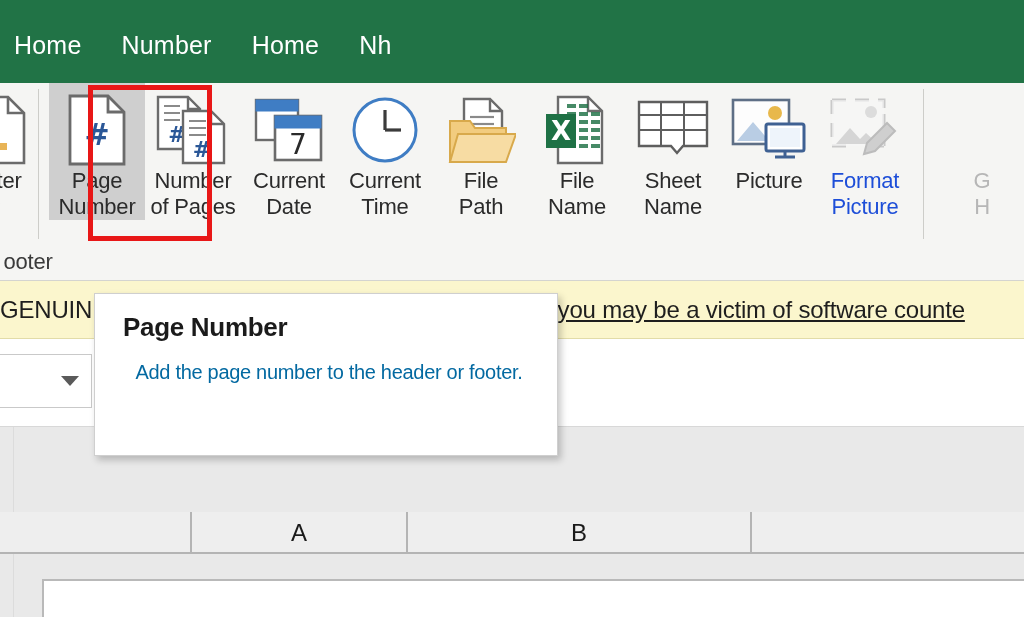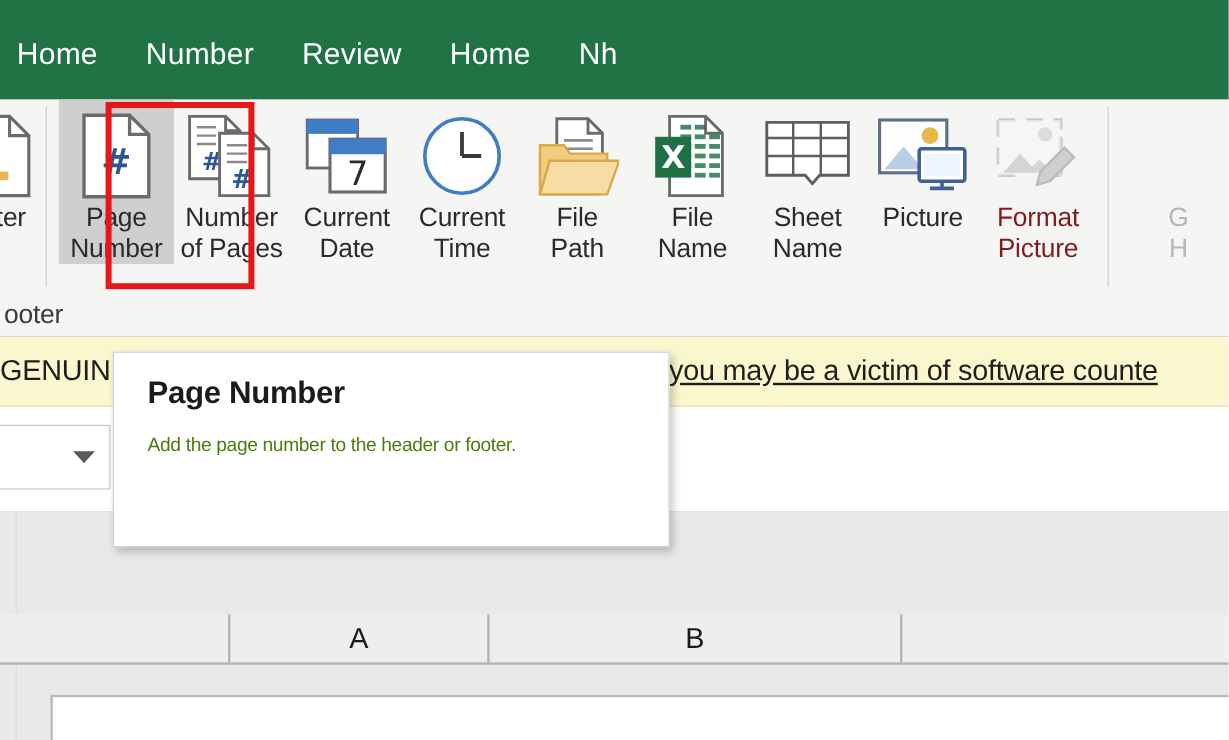--- a/index.html
+++ b/index.html
@@ -62,21 +62,21 @@
     display: flex; align-items: center; justify-content: center;
   }
   .btn .lbl {
     font-size: 22px;
     color: #2b2b2b;
     text-align: center;
     line-height: 26px;
     white-space: pre-line;
     letter-spacing: -.2px;
   }
-  .btn.disabled .lbl { color: #7f1d1d; }
+  .btn.disabled .lbl { color: #1d4ed8; }
   .btn.hover { background: #cfcfcf; }
   .btn.clipped-left { width: 62px; margin-left: -34px; }
 
   .highlight-box {
     position: absolute;
     left: 88px; top: 85px;
     width: 124px; height: 156px;
     border: 5px solid #e81717;
     z-index: 40;
     pointer-events: none;
@@ -190,36 +190,35 @@
     border: 1px solid #cfcfcf;
     box-shadow: 3px 4px 7px rgba(0,0,0,.22);
     z-index: 60;
     padding: 18px 22px 0 28px;
   }
   .tooltip-title {
     font-size: 26px; font-weight: bold; color: #1b1b1b;
     letter-spacing: -.3px; margin-bottom: 12px;
   }
   .tooltip-body {
-    font-size: 16px; color: #4d7c0f;
-    line-height: 34px; letter-spacing: -.3px;
+    font-size: 20px; color: #0369a1;
+    line-height: 34px; letter-spacing: -.3px; text-align: center;
   }
 
   svg { display: block; }
 </style>
 </head>
 <body>
 
 <div id="app">
 
   <div class="tabbar">
     <div class="tabbar-inner" id="tabbar-inner">
         <div class="tab first">Home</div>
         <div class="tab">Number</div>
-        <div class="tab">Review</div>
         <div class="tab">Home</div>
         <div class="tab">Nh</div>
       </div>
   </div>
 
   <div class="ribbon">
     <div class="ribbon-row" id="ribbon-row">
         <div class="btn clipped-left">
           <div class="glyph">
             <svg width="60" height="72" viewBox="0 0 60 72">

